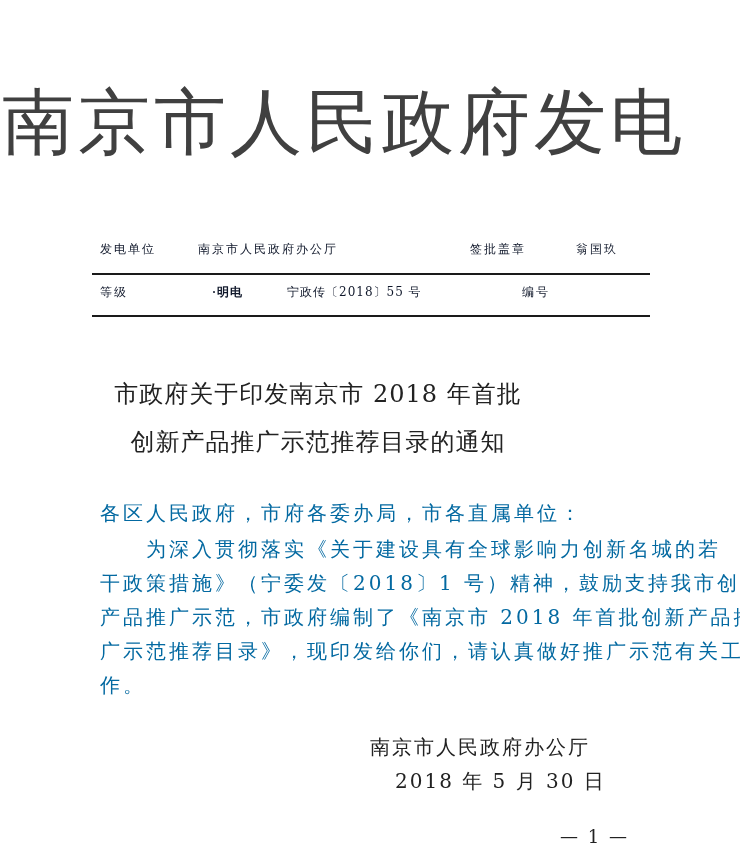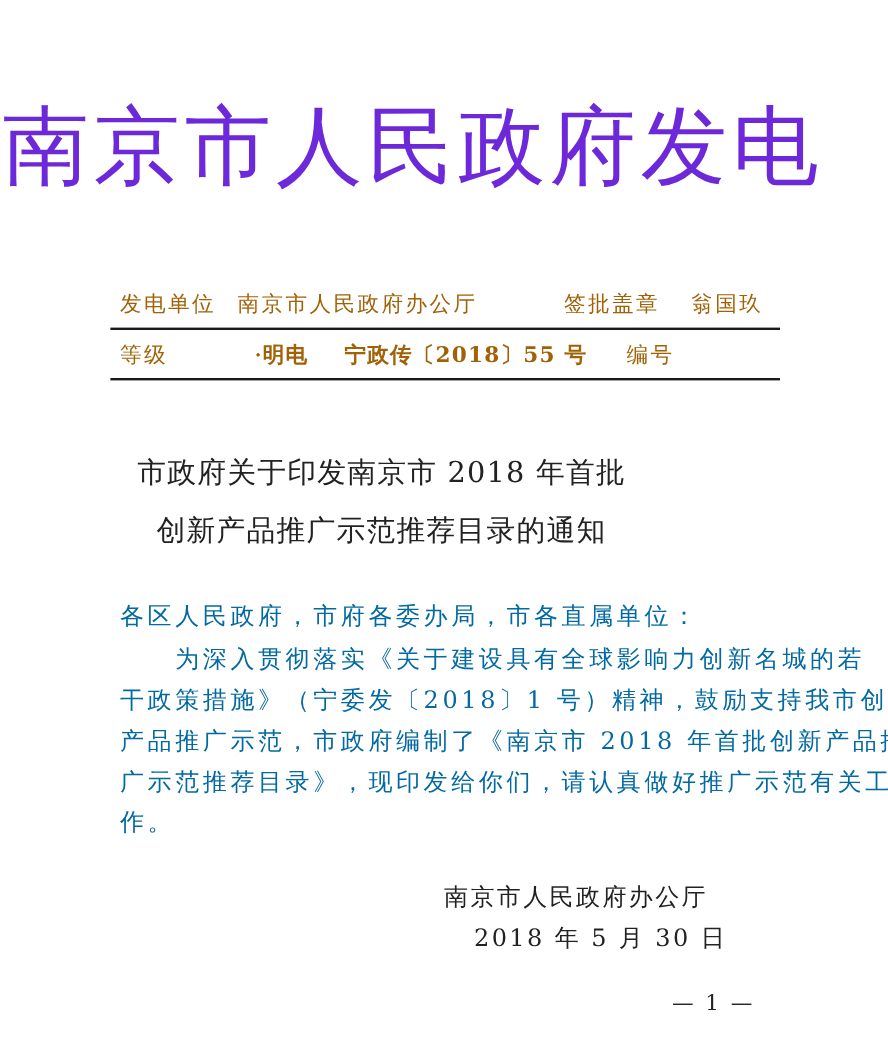--- a/index.html
+++ b/index.html
@@ -1,42 +1,42 @@
 <!DOCTYPE html>
 <html><head>
 <meta charset="utf-8">
 <style>
   html, body { margin: 0; padding: 0; background: #ffffff; }
   body { width: 740px; height: 866px; position: relative; overflow: hidden;
          font-family: "DejaVu Serif", "Liberation Serif", serif; color: #222; }
   .abs { position: absolute; white-space: nowrap; }
   .masthead { left: 0; width: 688px; top: 72px; text-align: center;
               font-family: "DejaVu Sans", "Liberation Sans", sans-serif;
-              font-size: 72px; color: #6d28d9; letter-spacing: 4px; line-height: 100px; }
-  .meta { font-size: 18px; color: #a16207; letter-spacing: 2px; }
+              font-size: 72px; color: #404040; letter-spacing: 4px; line-height: 100px; }
+  .meta { font-size: 12px; color: #0f172a; letter-spacing: 2px; }
   .rule { position: absolute; left: 92px; width: 558px; height: 2px; background: #1a1a1a; }
   .bold-level { font-family: Liberation Serif, serif; font-weight: bold; letter-spacing: 1px; }
   .title { left: 0; width: 636px; text-align: center; font-size: 24px; color: #222; letter-spacing: 1px; }
   .body-line { font-size: 20px; color: #0369a1; letter-spacing: 3px; left: 100px; }
   .sign { font-size: 20px; color: #222; letter-spacing: 2px; }
 </style>
 </head>
 <body>
 
 <div class="abs masthead">南京市人民政府发电</div>
 
 <div class="abs meta" style="left:100px; top:241px;">发电单位</div>
 <div class="abs meta" style="left:198px; top:241px;">南京市人民政府办公厅</div>
 <div class="abs meta" style="left:470px; top:241px;">签批盖章</div>
 <div class="abs meta" style="left:576px; top:241px;">翁国玖</div>
 <div class="rule" style="top:273px;"></div>
 
 <div class="abs meta" style="left:100px; top:284px;">等级</div>
 <div class="abs meta bold-level" style="left:212px; top:284px;">·明电</div>
-<div class="abs meta" style="left:287px; top:284px; letter-spacing:1px;font-weight:bold;">宁政传〔2018〕55 号</div>
+<div class="abs meta" style="left:287px; top:284px; letter-spacing:1px;">宁政传〔2018〕55 号</div>
 <div class="abs meta" style="left:522px; top:284px;">编号</div>
 <div class="abs meta" style="left:580px; top:284px;"></div>
 <div class="rule" style="top:315px;"></div>
 
 <div class="abs title" style="top:378px;">市政府关于印发南京市 2018 年首批</div>
 <div class="abs title" style="top:426px;">创新产品推广示范推荐目录的通知</div>
 
 <div class="abs body-line" style="top:500px;">各区人民政府，市府各委办局，市各直属单位：</div>
 <div class="abs body-line" style="top:536px;">　　为深入贯彻落实《关于建设具有全球影响力创新名城的若</div>
 <div class="abs body-line" style="top:570px;">干政策措施》（宁委发〔2018〕1 号）精神，鼓励支持我市创新</div>

